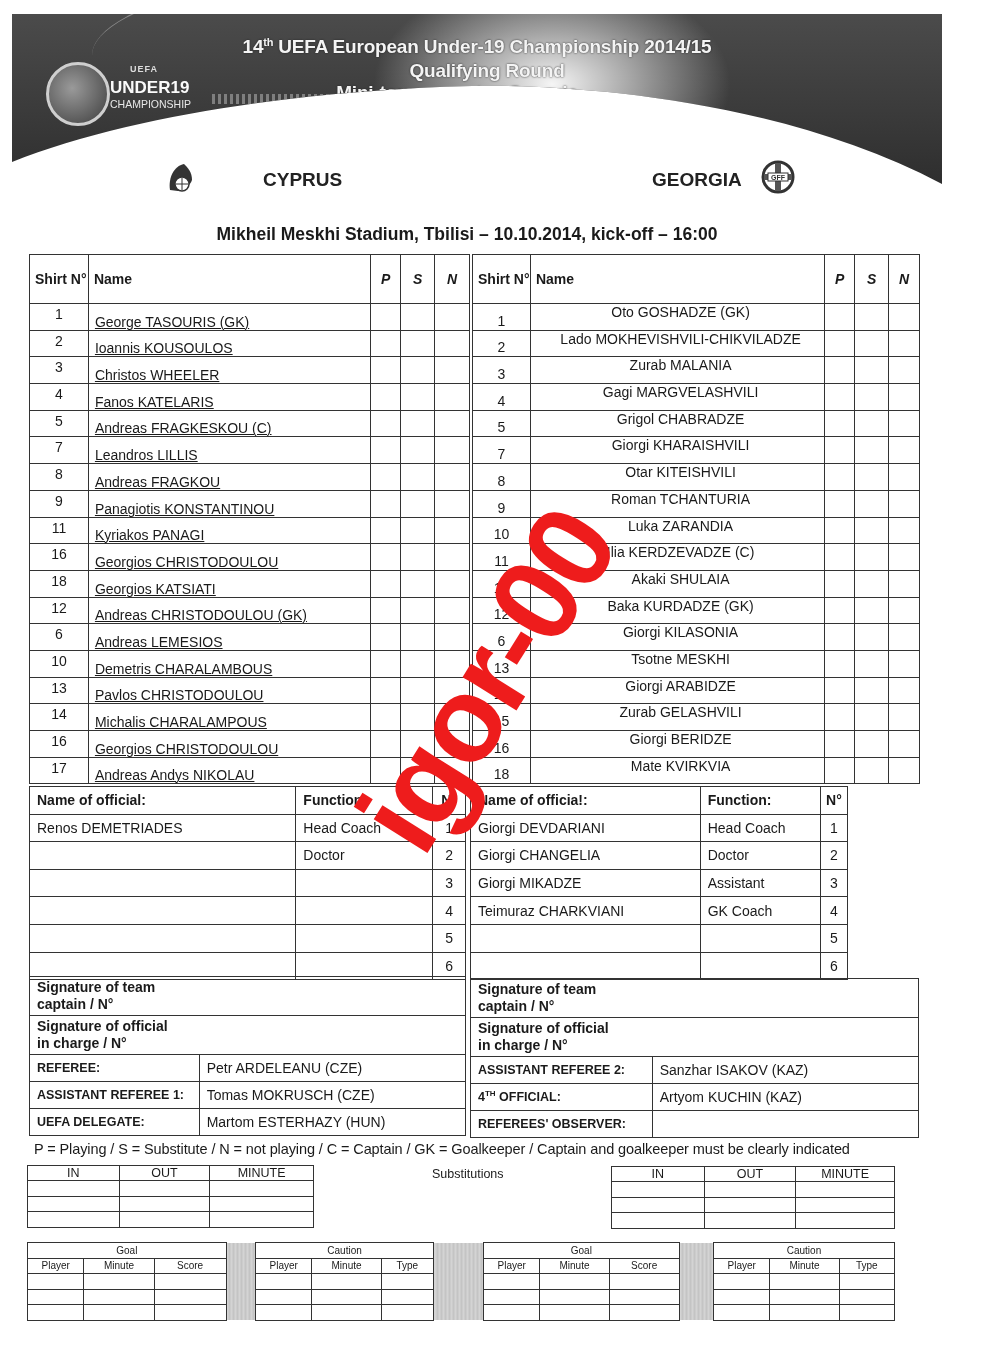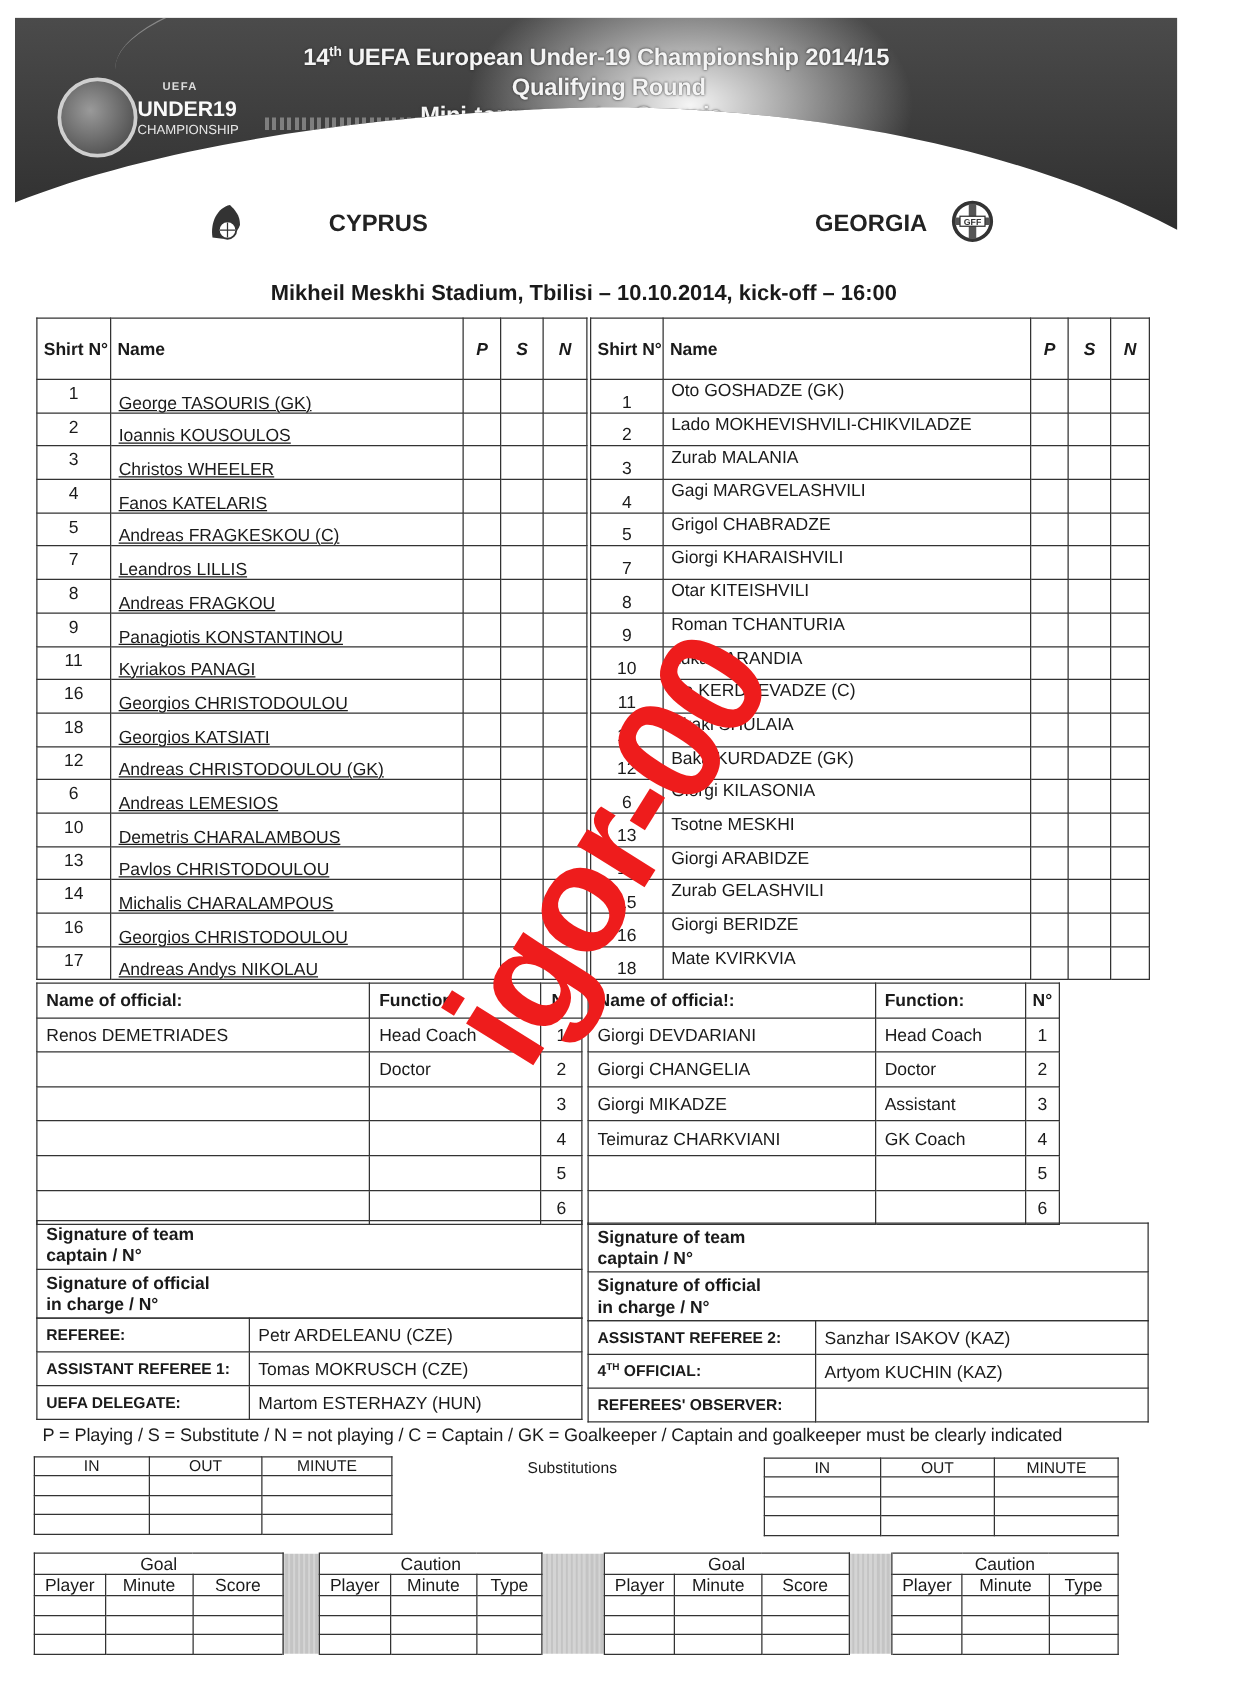--- a/index.html
+++ b/index.html
@@ -49,38 +49,38 @@
 
   
   table { border-collapse: collapse; position: absolute; }
   td, th { border: 1.3px solid #333; font-size: 14px; font-weight: normal; }
   .lineup th { font-weight: bold; text-align: left; padding-left: 5px; height: 49px; font-size: 14px; margin-top: 32px; }
   .lineup th.pcol { font-style: italic; text-align: center; padding-left: 0; }
   .lineup td { height: 26.7px; }
   .lineup td.num { text-align: center; vertical-align: top; padding-top: 2px; }
   .lineup td.nm { padding-left: 6px; }
   .lineup.left td.nm { vertical-align: bottom; text-decoration: underline; text-decoration-thickness: 1px; text-underline-offset: 1px; }
-  .lineup.right td.nm { vertical-align: top; }
+  .lineup.right td.nm { vertical-align: top; text-align: center; }
   .lineup.right td.num { vertical-align: bottom; padding-bottom: 1px; }
 
   .officials td { height: 27.6px; padding-left: 7px; font-size: 14px; margin-left: 16px; }
   .officials td.no { text-align: center; padding-left: 0; }
   .officials .hdr td { font-weight: bold; }
 
   .sig td { font-weight: bold; font-size: 14px; padding: 2px 7px; height: 37px; line-height: 17px; margin-top: 17px; }
   .refs td { height: 27px; padding-left: 7px; font-size: 14px; }
   .refs td.lbl { font-weight: bold; font-size: 12.5px; margin-top: 19px; }
 
   .legend { position: absolute; top: 1141px; left: 34px; font-size: 14.5px; letter-spacing: -0.1px; }
 
   .subs td { height: 15.5px; font-size: 12.5px; text-align: center; }
   .subs .hdr td { height: 15px; }
-  .subs-title { position: absolute; top: 1167px; left: 422px; font-size: 12.5px; }
-
-  .events td { height: 15.5px; font-size: 14px; text-align: center; }
+  .subs-title { position: absolute; top: 1167px; left: 432px; font-size: 12.5px; }
+
+  .events td { height: 15.5px; font-size: 10px; text-align: center; }
   .events td.gap { background: repeating-linear-gradient(90deg, #d4d4d4 0 2px, #c4c4c4 2px 4px); border-top: none; border-bottom: none; }
 
   .watermark {
     position: absolute; left: 300px; top: 620px; transform: rotate(-58deg); transform-origin: center;
     color: #ee1c1c; font-weight: bold; font-size: 120px; letter-spacing: -4px; white-space: nowrap;
     font-family: "Liberation Sans", sans-serif; pointer-events: none; line-height: 1;
   }
 </style>
 </head>
 <body>

